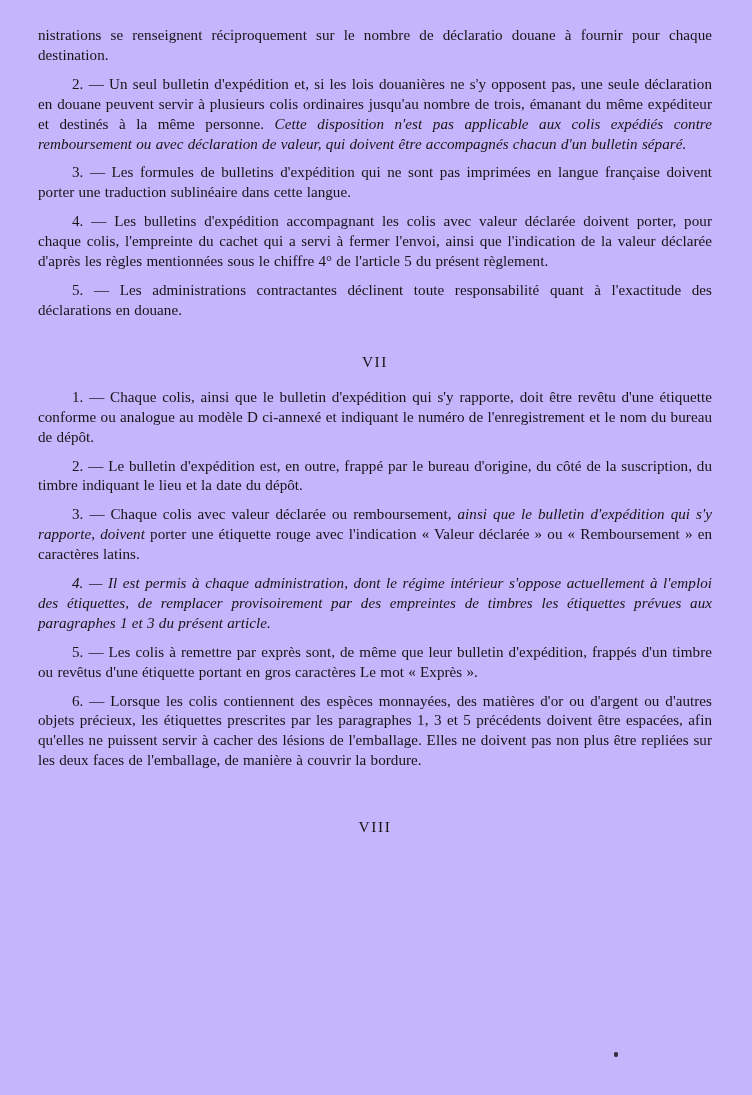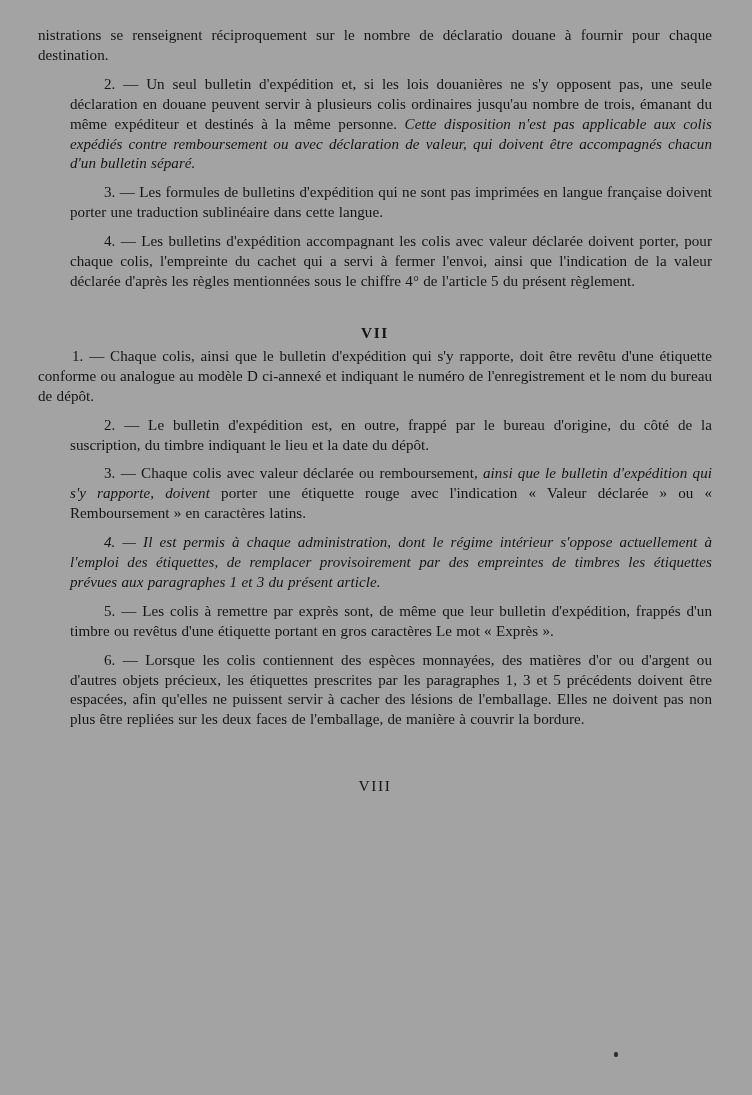--- a/index.html
+++ b/index.html
@@ -14,21 +14,21 @@
     overflow: hidden;
     font-family: "Liberation Serif", "DejaVu Serif", serif;
     color: #151515;
     -webkit-font-smoothing: antialiased;
   }
 
   
   .page {
     position: absolute;
     inset: 0;
-    background: #a3a3a3;
+    background: #c4b5fd;
   }
 
   .column {
     position: absolute;
     left: 38px;
     top: 26px;
     width: 674px;
   }
 
   p.para {
@@ -39,33 +39,33 @@
     line-height: 19.9px;
     text-indent: 34px;
     letter-spacing: 0.05px;
     word-spacing: 0.4px;
   }
 
   p.para.noindent { text-indent: 0; }
 
   
   p.gap-sm { margin-top: 0px; }
-  p.gap-md { margin-top: 9px; margin-left: 32px; }
+  p.gap-md { margin-top: 9px; }
 
   .it { font-style: italic; }
 
   h2.roman {
     margin: 0;
     text-align: center;
     font-size: 15.4px;
     line-height: 20px;
     font-weight: normal;
     letter-spacing: 1.6px;
   }
-  h2.roman.before-vii { margin-top: 31px; margin-bottom: 4px; font-weight: bold; }
+  h2.roman.before-vii { margin-top: 31px; margin-bottom: 16px; }
   h2.roman.before-viii { margin-top: 46px; margin-bottom: 12px; }
 
   
   .lead { white-space: nowrap; }
 
   
   .speck {
     position: absolute;
     left: 614px;
     top: 1052px;
@@ -85,20 +85,21 @@
     <p class="para noindent"><span>nistrations se renseignent réciproquement sur le nombre de déclaratio</span> <span>douane à fournir pour chaque destination.</span></p>
 
 
     <p class="para gap-md"><span class="lead">2. —</span><span> Un seul bulletin d'expédition et, si les lois douanières ne s'y opposent pas, une seule déclaration en douane peuvent servir à plusieurs colis ordinaires jusqu'au nombre de trois, émanant du même expéditeur et destinés à la même personne. </span><span class="it">Cette disposition n'est pas applicable aux colis expédiés contre remboursement ou avec déclaration de valeur, qui doivent être accompagnés chacun d'un bulletin séparé.</span></p>
 
     <p class="para gap-md"><span class="lead">3. —</span><span> Les formules de bulletins d'expédition qui ne sont pas imprimées en langue française doivent porter une traduction sublinéaire dans cette langue.</span></p>
 
     <p class="para gap-md"><span class="lead">4. —</span><span> Les bulletins d'expédition accompagnant les colis avec valeur déclarée doivent porter, pour chaque colis, l'empreinte du cachet qui a servi à fermer l'envoi, ainsi que l'indication de la valeur déclarée d'après les règles mentionnées sous le chiffre 4° de l'article 5 du présent règlement.</span></p>
 
 
+    <p class="para gap-md"><span class="lead">5. —</span><span> Les administrations contractantes déclinent toute responsabilité quant à l'exactitude des déclarations en douane.</span></p>
 
     <h2 class="roman before-vii">VII</h2>
 
     <p class="para"><span class="lead">1. —</span><span> Chaque colis, ainsi que le bulletin d'expédition qui s'y rapporte, doit être revêtu d'une étiquette conforme ou analogue au modèle D ci-annexé et indiquant le numéro de l'enregistrement et le nom du bureau de dépôt.</span></p>
 
     <p class="para gap-md"><span class="lead">2. —</span><span> Le bulletin d'expédition est, en outre, frappé par le bureau d'origine, du côté de la suscription, du timbre indiquant le lieu et la date du dépôt.</span></p>
 
     <p class="para gap-md"><span class="lead">3. —</span><span> Chaque colis avec valeur déclarée ou remboursement, </span><span class="it">ainsi que le bulletin d'expédition qui s'y rapporte, doivent</span><span> porter une étiquette rouge avec l'indication « Valeur déclarée » ou « Remboursement » en caractères latins.</span></p>
 
     <p class="para gap-md"><span class="lead it">4. —</span><span class="it"> Il est permis à chaque administration, dont le régime intérieur s'oppose actuellement à l'emploi des étiquettes, de remplacer provisoirement par des empreintes de timbres les étiquettes prévues aux paragraphes 1 et 3 du présent article.</span></p>

